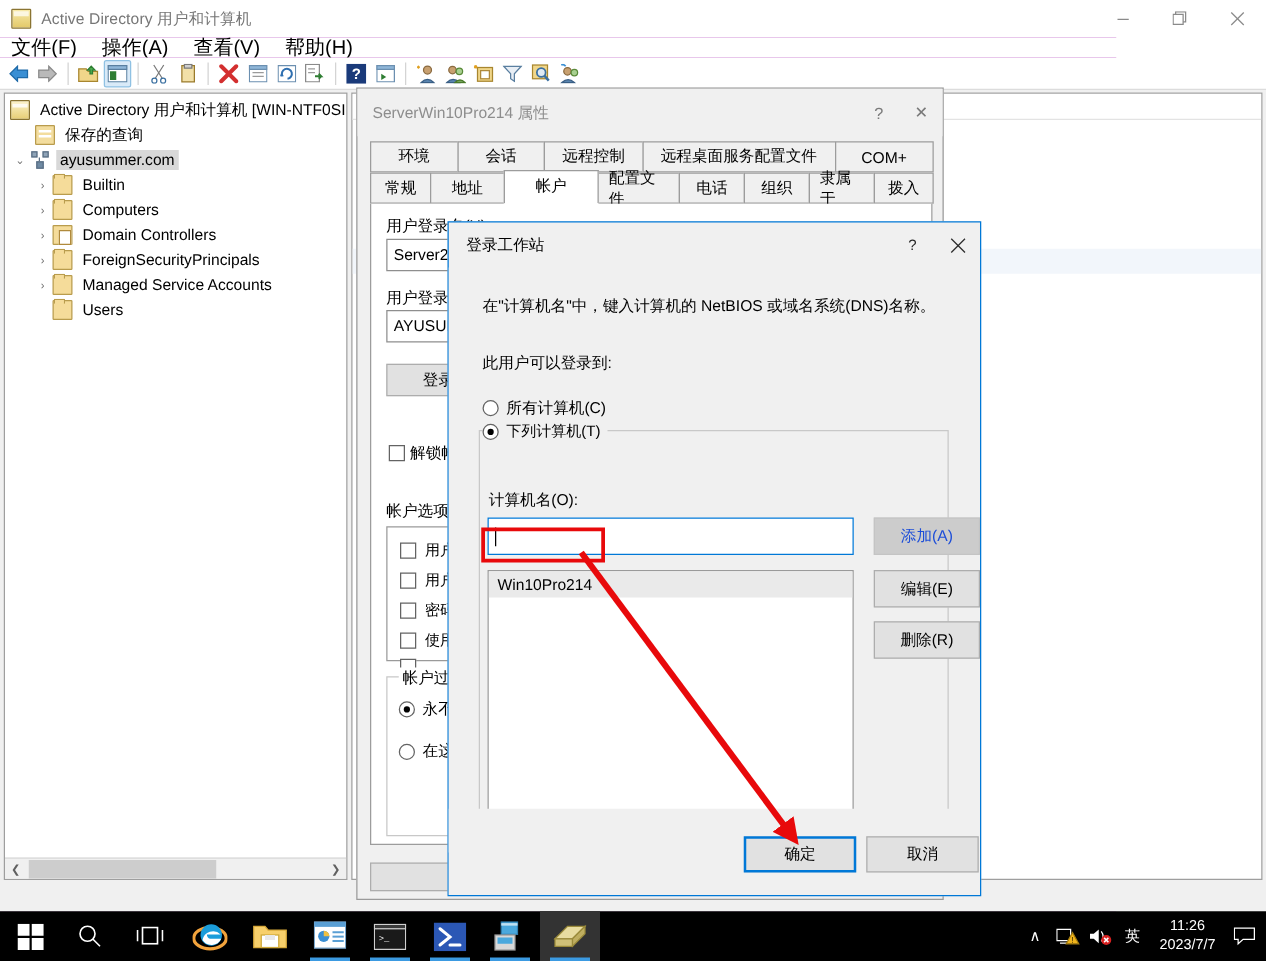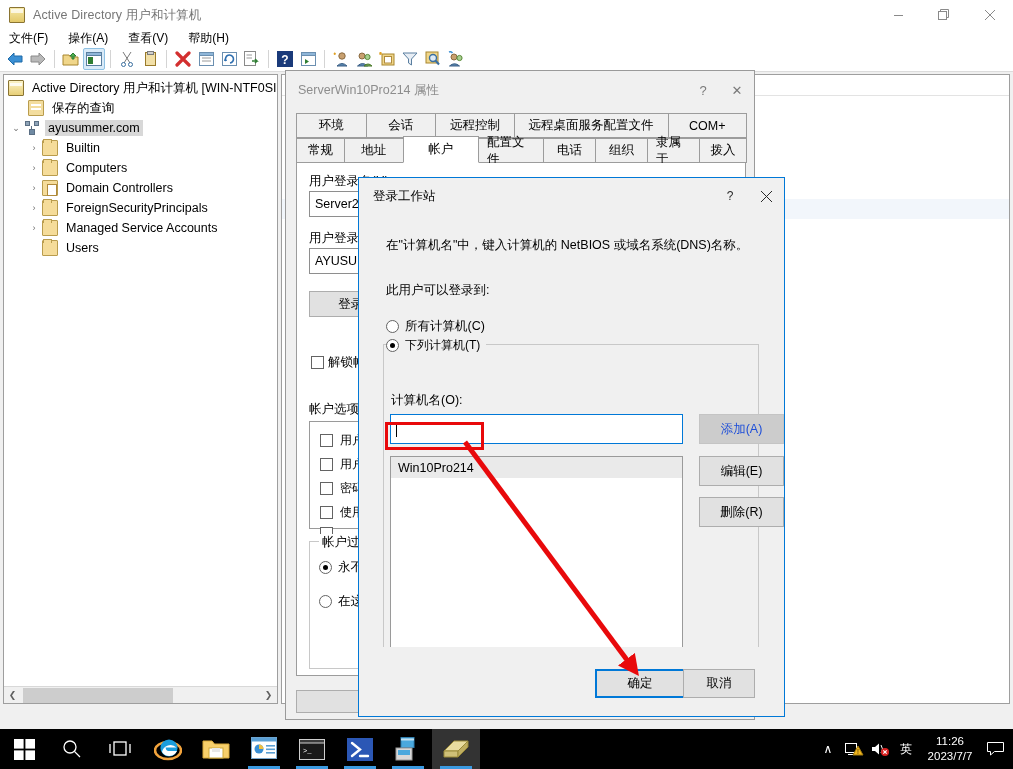--- a/index.html
+++ b/index.html
@@ -32,21 +32,21 @@
   }
   .title-text { color:#767676; font-size:12.5px; letter-spacing:.1px; }
   .win-btns { position:absolute; right:0; top:0; display:flex; height:30px; }
   .win-btn { width:46px; height:30px; display:flex; align-items:center; justify-content:center; color:#8a8a8a; }
   .win-btn svg { display:block; }
 
   .menubar {
     position:absolute; left:0; top:30px; width:1013px; height:16px;
     display:flex; align-items:center; padding-left:9px; background:#fff;
   }
-  .menu-item { font-size:12px; color:#000; margin-right:20px; white-space:nowrap; }
+  .menu-item { font-size:16px; color:#000; margin-right:20px; white-space:nowrap; }
 
   .toolbar {
     position:absolute; left:0; top:46px; width:1013px; height:26px;
     background:#fff; border-bottom:1px solid #dcdcdc;
     display:flex; align-items:center; padding-left:4px; gap:1px;
   }
   .tb-btn { width:22px; height:22px; display:flex; align-items:center; justify-content:center; border:1px solid transparent; border-radius:2px; }
   .tb-btn.active { background:#d9eaf8; border:1px solid #8fc1e3; }
   .tb-sep { width:1px; height:18px; background:#d4d4d4; margin:0 4px; }
 
@@ -159,21 +159,21 @@
   .lw-list {
     position:absolute; left:31px; top:242px; width:293px; height:200px;
     background:#fff; border:1px solid #9a9a9a; overflow:hidden;
   }
   .lw-list-row { height:21px; display:flex; align-items:center; padding-left:7px; font-size:12.5px; background:#eaeaea; }
   .lw-edit { position:absolute; left:340px; top:242px; width:85px; height:30px; }
   .lw-del { position:absolute; left:340px; top:283px; width:85px; height:30px; }
 
   .lw-footer { position:absolute; left:0; bottom:0; width:425px; height:69px; background:#f0f0f0; }
   .lw-ok { position:absolute; left:236px; top:22px; width:90px; height:29px; }
-  .lw-cancel { position:absolute; left:324px; top:22px; width:72px; height:29px; }
+  .lw-cancel { position:absolute; left:334px; top:22px; width:90px; height:29px; }
 
   .btn-s { background:#e1e1e1; border:1px solid #adadad; display:flex; align-items:center; justify-content:center; font-size:12.5px; color:#000; }
   .btn-s.dis { background:#cccccc; border-color:#c4c4c4; color:#1d4ed8; }
   .btn-s.def { border:2px solid #0078d7; }
 
   
   .anno-box {
     position:absolute; border:3px solid #e8090b; background:transparent;
     pointer-events:none;
   }

